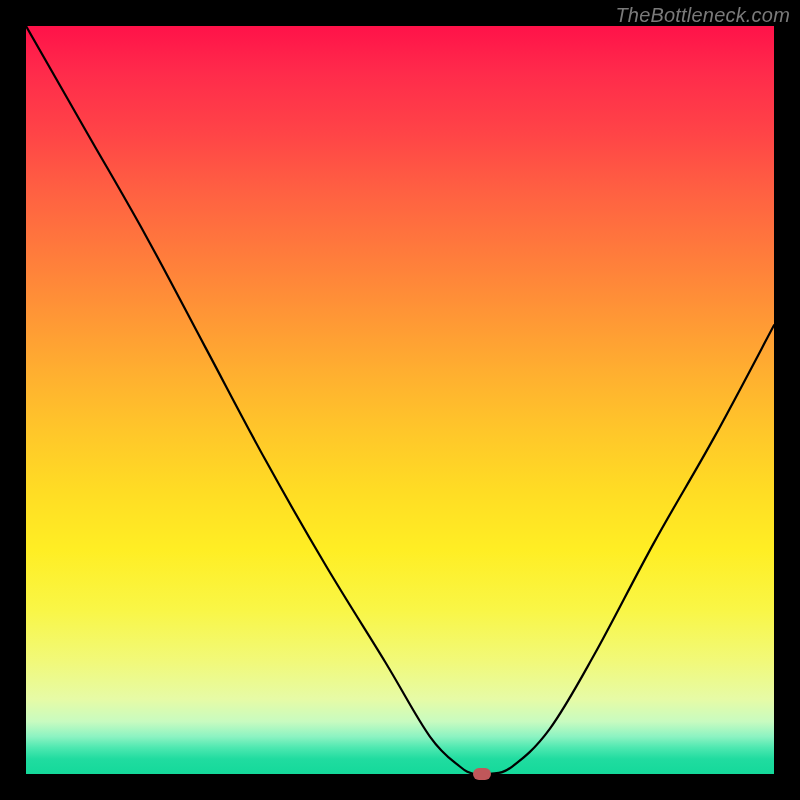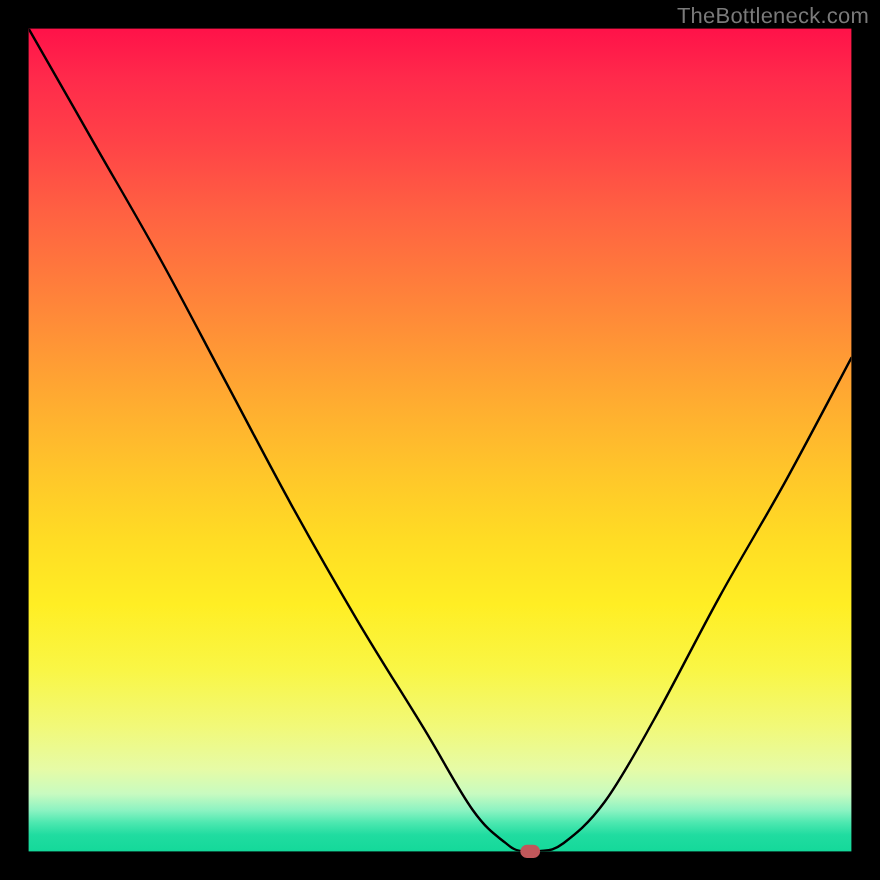--- a/index.html
+++ b/index.html
@@ -9,20 +9,21 @@
     height: 800px;
     background: #000;
     overflow: hidden;
     font-family: Arial, Helvetica, sans-serif;
   }
   .frame {
     position: relative;
     width: 800px;
     height: 800px;
     background: #000;
+    font-style: italic;
   }
   .plot-area {
     position: absolute;
     left: 26px;
     top: 26px;
     width: 748px;
     height: 748px;
     
     background: linear-gradient(
       to bottom,

